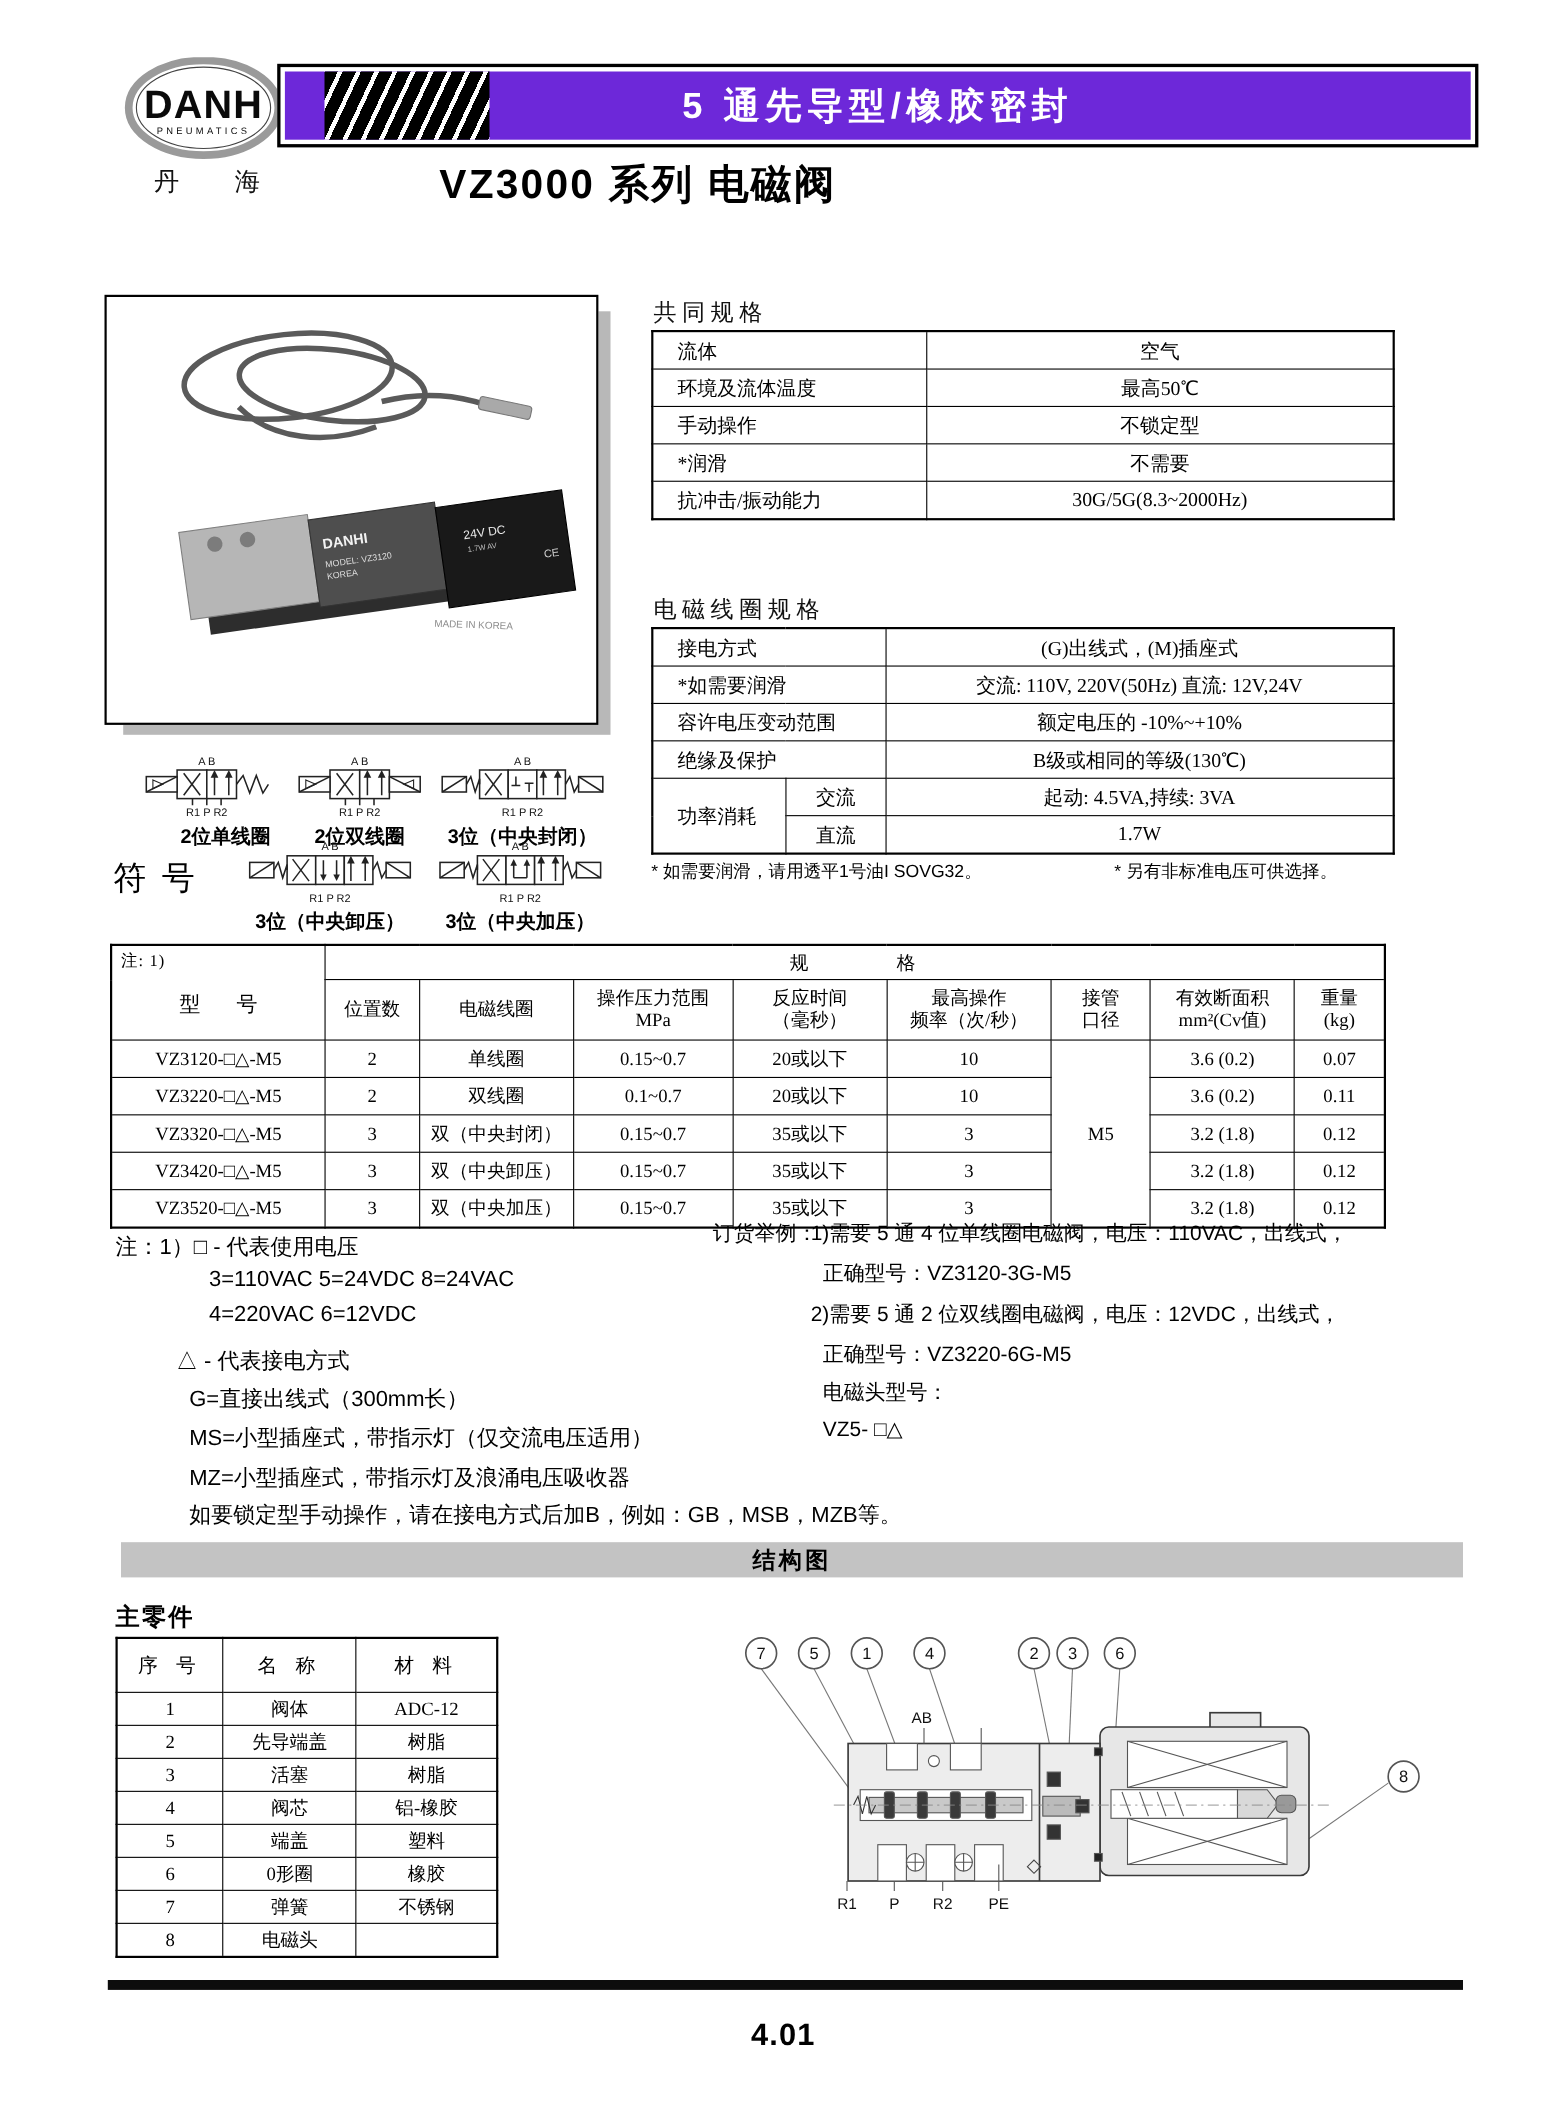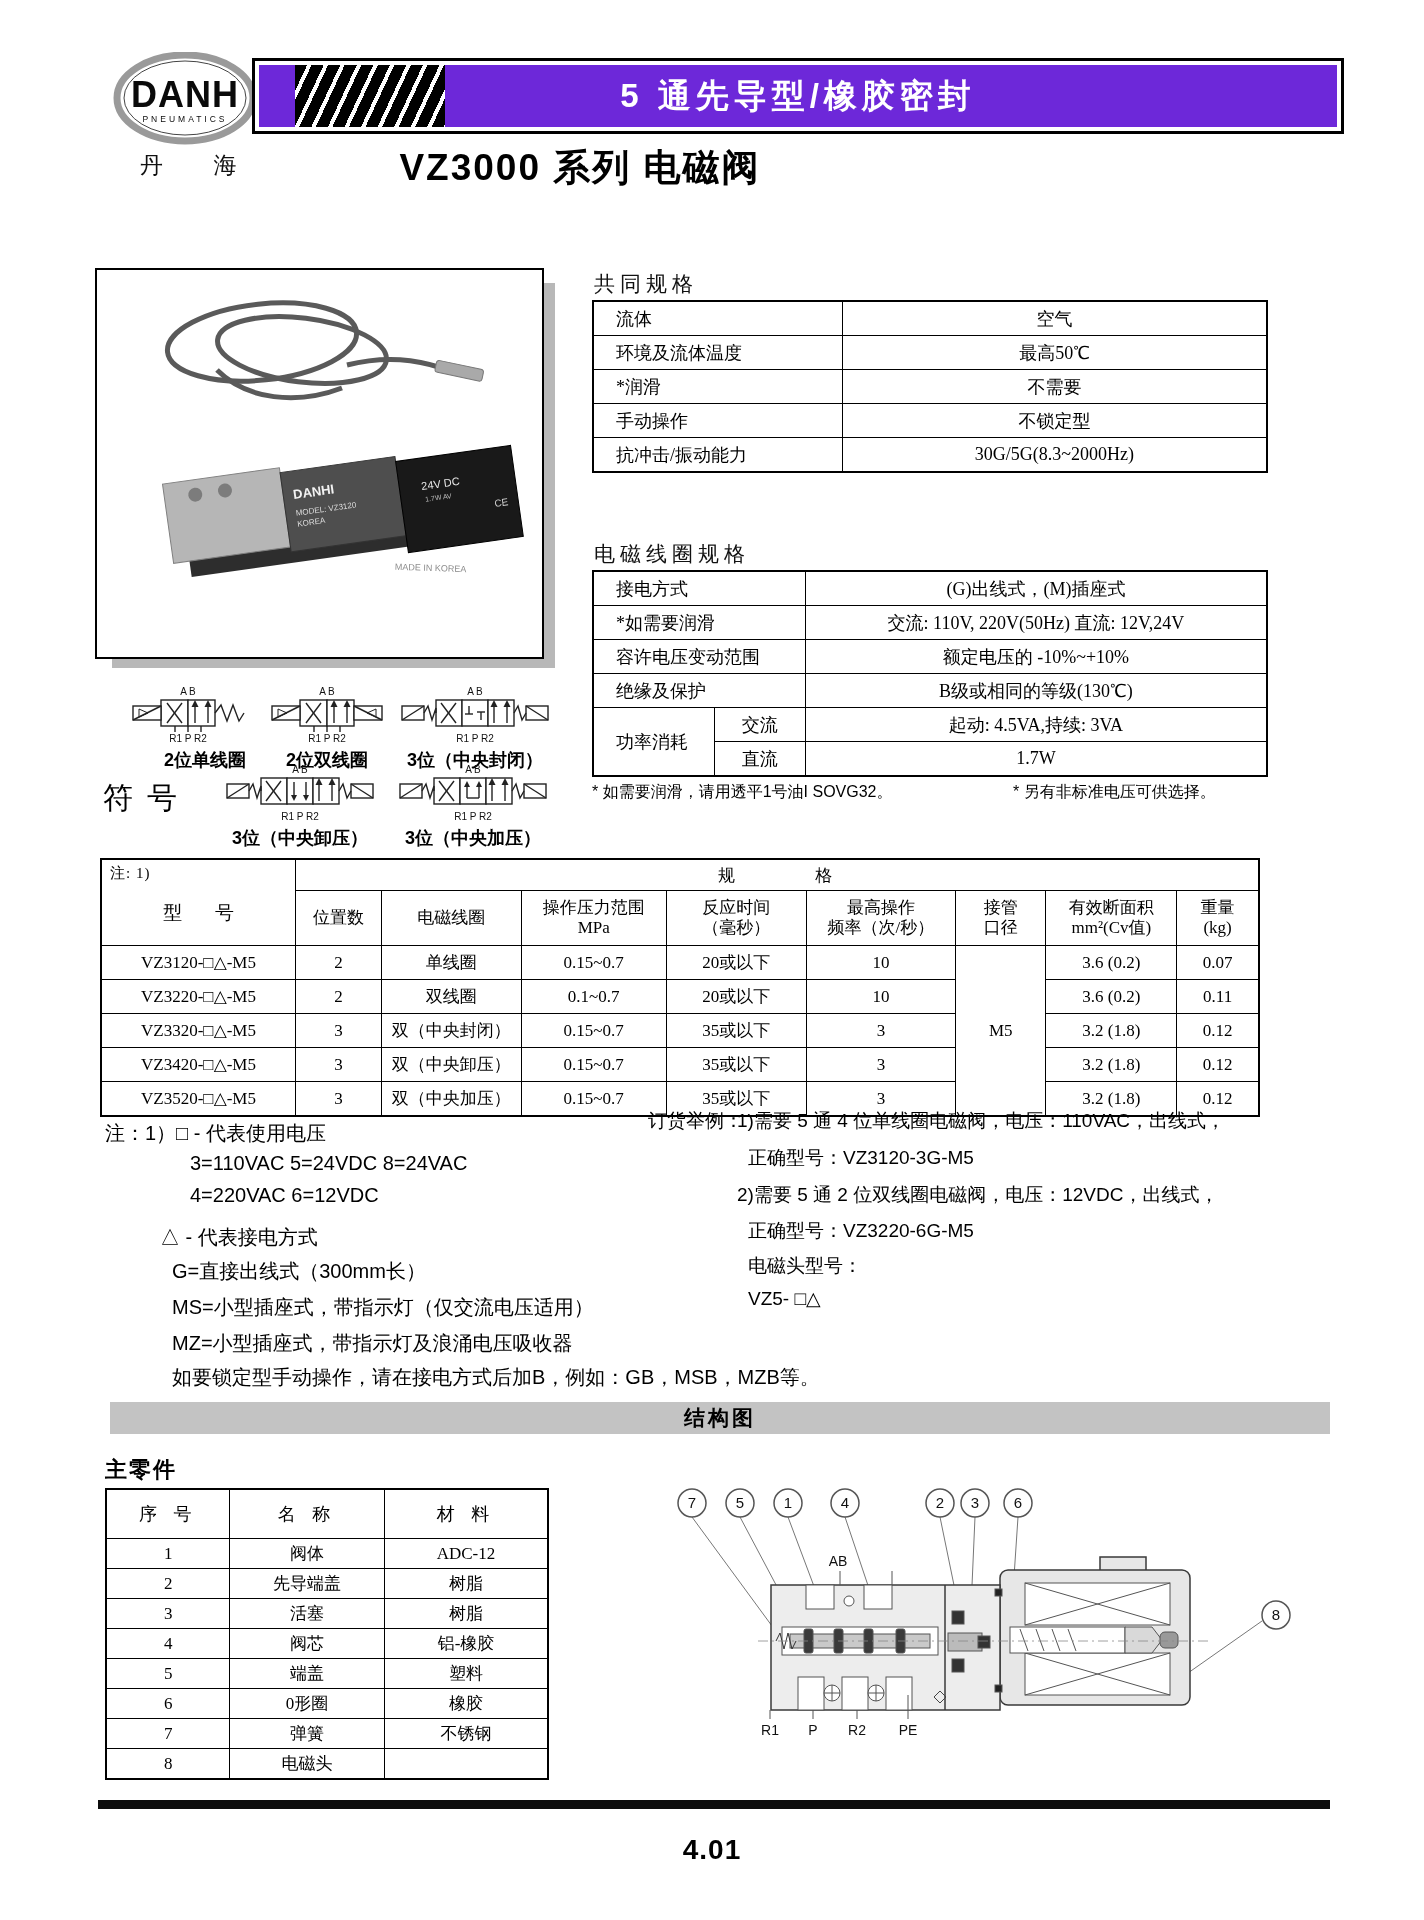--- a/index.html
+++ b/index.html
@@ -110,26 +110,26 @@
     <tbody>
         <tr>
           <td class="lbl">流体</td>
           <td>空气</td>
         </tr>
     <tr>
           <td class="lbl">环境及流体温度</td>
           <td>最高50℃</td>
         </tr>
     <tr>
+          <td class="lbl">手动操作</td>
+          <td>不锁定型</td>
+        </tr>
+    <tr>
           <td class="lbl">*润滑</td>
           <td>不需要</td>
-        </tr>
-    <tr>
-          <td class="lbl">手动操作</td>
-          <td>不锁定型</td>
         </tr>
     <tr>
           <td class="lbl">抗冲击/振动能力</td>
           <td>30G/5G(8.3~2000Hz)</td>
         </tr>
   </tbody>
     </table>
 
   <div class="abs sec-h" style="left:594px;top:540px;">电磁线圈规格</div>
   <table class="abs spec" style="left:592px;top:570px;width:676px;">
@@ -406,21 +406,21 @@
   <div class="abs ex-line" style="left:737px;top:1182px;">2)需要 5 通 2 位双线圈电磁阀，电压：12VDC，出线式，</div>
   <div class="abs ex-line" style="left:748px;top:1218px;">正确型号：VZ3220-6G-M5</div>
   <div class="abs ex-line" style="left:748px;top:1253px;">电磁头型号：</div>
   <div class="abs ex-line" style="left:748px;top:1287px;">VZ5- □△</div>
 
   <div class="abs gray-banner">
     <span>结构图</span>
   </div>
 
   <div class="abs parts-h" style="left:105px;top:1455px;">主零件</div>
-  <table class="abs spec parts" style="left:105px;top:1488px;width:444px;">
+  <table class="abs spec parts" style="left:105px;top:1488px;width:348px;">
     <colgroup>
         <col style="width:28%">
         <col style="width:35%">
         <col style="width:37%">
       </colgroup>
     <tbody>
         <tr>
       <th>序 号</th>
       <th>名 称</th>
       <th>材 料</th>

